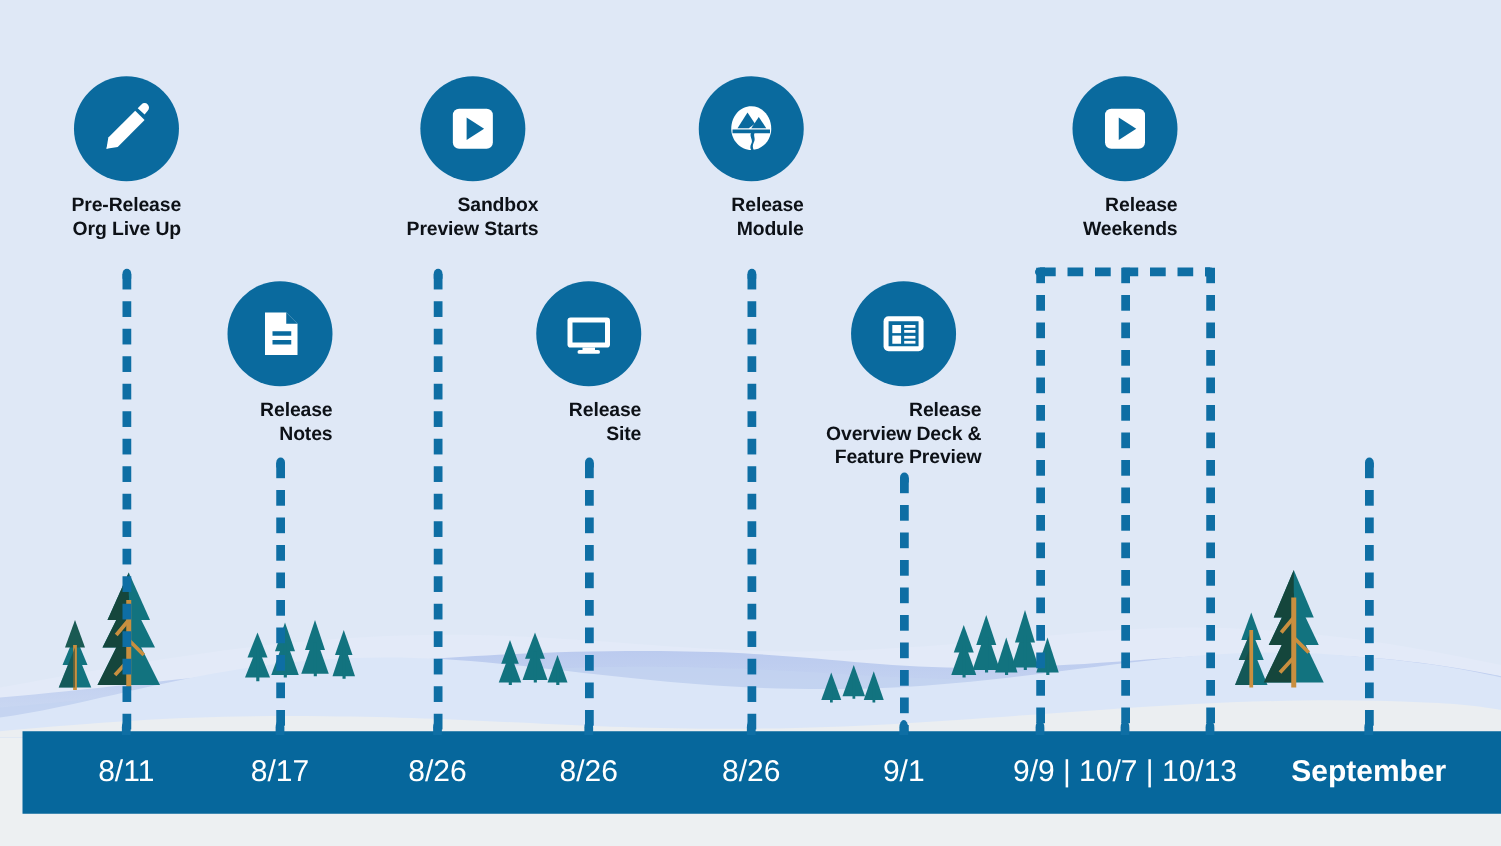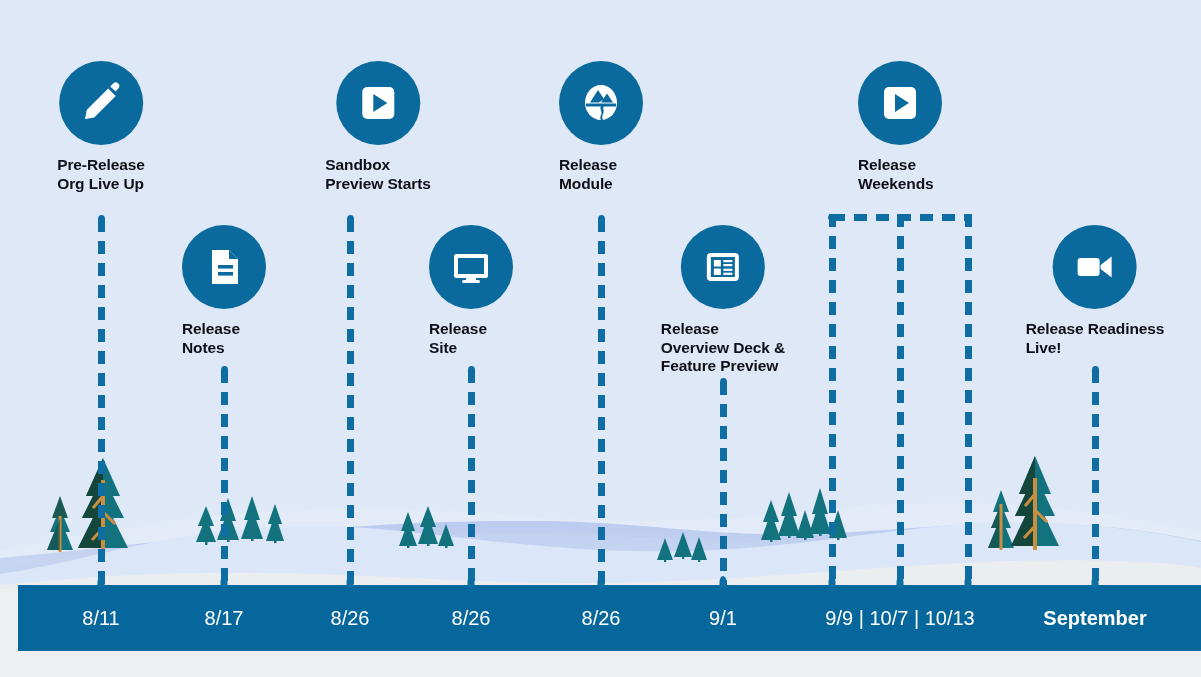--- a/index.html
+++ b/index.html
@@ -34,41 +34,41 @@
     background-image:linear-gradient(90deg,#0e6ea4 58%, rgba(0,0,0,0) 0%);
     background-size:22px 7px;background-repeat:repeat-x;
   }
   .hline .hcap-l,.hline .hcap-r{
     position:absolute;top:0;width:8px;height:7px;background:#0e6ea4;
   }
   .hline .hcap-l{left:-4px;border-radius:50% 0 0 50%;}
   .hline .hcap-r{right:-4px;border-radius:0 50% 50% 0;}
 
   
-  .milestone{position:absolute;transform:translateX(-50%);text-align:left;}
+  .milestone{position:absolute;transform:translateX(-50%);text-align:right;}
   .circle{
     width:84px;height:84px;border-radius:50%;
     background:#0a6a9e;margin:0 auto;
     display:flex;align-items:center;justify-content:center;
   }
   .circle svg{display:block;}
   .ms-label{
     margin-top:11px;color:#0d1117;font-weight:bold;
     font-size:15.5px;line-height:18.5px;white-space:nowrap;
     letter-spacing:-0.1px;
   }
 
   
   .datebar{
     position:absolute;left:18px;top:585px;width:1183px;height:66px;
     background:#06679c;
   }
   .date{
     position:absolute;top:50%;transform:translate(-50%,-50%);
-    color:#ffffff;font-size:20px;white-space:nowrap;
+    color:#ffffff;font-size:24px;white-space:nowrap;
   }
   .bar-nub{
     position:absolute;top:-9px;transform:translateX(-50%);
     width:7px;height:12px;background:#0e6ea4;border-radius:50% 50% 0 0;
   }
 </style>
 </head>
 <body>
 
 <div class="stage">
@@ -329,32 +329,20 @@
         <rect x="24.5" y="29.7" width="9" height="2.2" fill="#fff"></rect>
       </svg>
     </div>
     <div class="ms-label">
       <div>Release</div>
       <div>Overview Deck &amp;</div>
       <div>Feature Preview</div>
     </div>
   </div>
 
-  <div class="milestone" style="left:1095px;top:225px;">
-    <div class="circle">
-      <svg width="48" height="48" viewBox="0 0 48 48">
-        <rect x="7" y="15" width="22" height="18" rx="3" fill="#fff"></rect>
-        <path d="M30,22 L41,13.5 L41,34.5 L30,26 Z" fill="#fff"></path>
-      </svg>
-    </div>
-    <div class="ms-label">
-      <div>Release Readiness</div>
-      <div>Live!</div>
-    </div>
-  </div>
 
   <div class="datebar">
     <span class="bar-nub" style="left:83px;"></span>
     <span class="bar-nub" style="left:206px;"></span>
     <span class="bar-nub" style="left:332px;"></span>
     <span class="bar-nub" style="left:453px;"></span>
     <span class="bar-nub" style="left:583px;"></span>
     <span class="bar-nub" style="left:705px;"></span>
     <span class="bar-nub" style="left:814px;"></span>
     <span class="bar-nub" style="left:882px;"></span>

